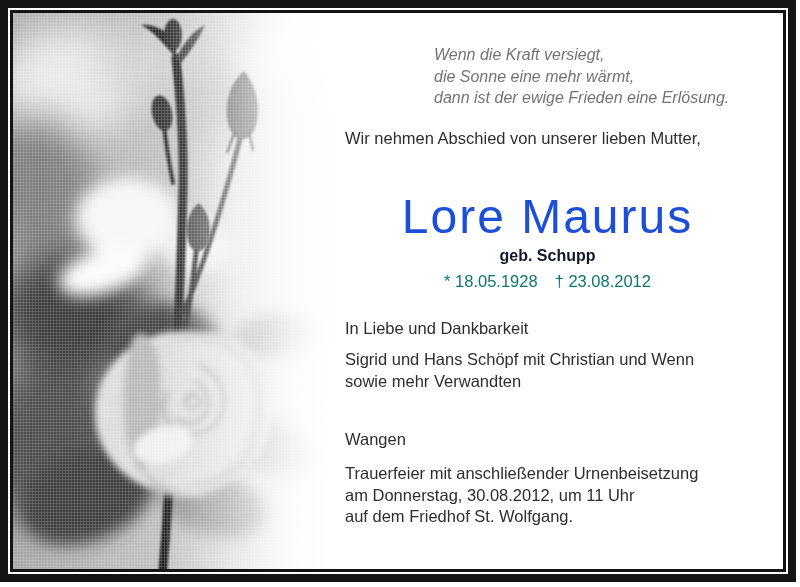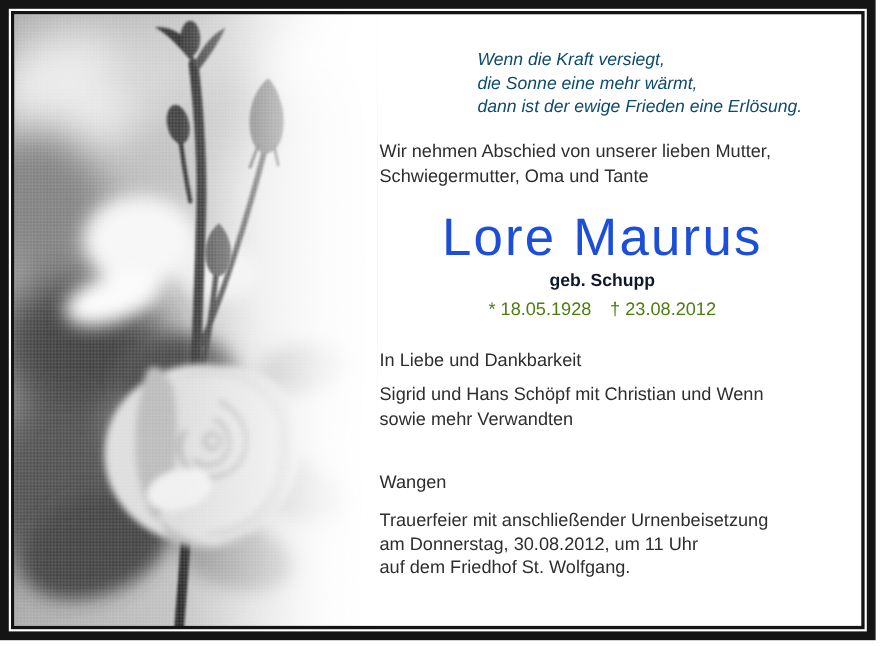--- a/index.html
+++ b/index.html
@@ -31,40 +31,40 @@
     position: absolute;
     left: 13px; top: 13px;
     width: 330px; height: 556px;
     z-index: 1;
   }
   .txt { position: absolute; z-index: 2; font-size: 16.5px; line-height: 21.5px; color: #2e2e2e; }
   .quote {
     left: 434px; top: 44px;
     font-style: italic;
     font-size: 16px;
-    color: #0c4a6e;
+    color: #737373;
   }
   .intro { left: 345px; top: 128px; }
   .name-block {
     position: absolute; z-index: 2;
     left: 340px; top: 190px; width: 415px;
     text-align: center;
   }
   .name {
     font-size: 48px;
     line-height: 1.12;
     letter-spacing: 2px;
     color: #1d4ed8;
     white-space: nowrap;
   }
   .maiden { font-size: 16px; margin-top: 3px; color: #0f172a; font-weight: bold; }
   .dates {
     font-size: 16.5px; margin-top: 7px;
     display: flex; justify-content: center; gap: 17px;
-    color: #4d7c0f;
+    color: #0f766e;
   }
   .closing { left: 345px; top: 318px; }
   .mourners { left: 345px; top: 349px; }
   .place { left: 345px; top: 429px; }
   .funeral { left: 345px; top: 463px; }
 </style>
 </head>
 <body>
 
 <div class="page">
@@ -161,21 +161,20 @@
   </div>
 
   <div class="txt quote">
     <div>Wenn die Kraft versiegt,</div>
     <div>die Sonne eine mehr wärmt,</div>
     <div>dann ist der ewige Frieden eine Erlösung.</div>
   </div>
 
   <div class="txt intro">
     <div>Wir nehmen Abschied von unserer lieben Mutter,</div>
-    <div>Schwiegermutter, Oma und Tante</div>
   </div>
 
   <div class="name-block">
     <div class="name">Lore Maurus</div>
     <div class="maiden">geb. Schupp</div>
     <div class="dates">
       <span>* 18.05.1928</span>
       <span>† 23.08.2012</span>
     </div>
   </div>

